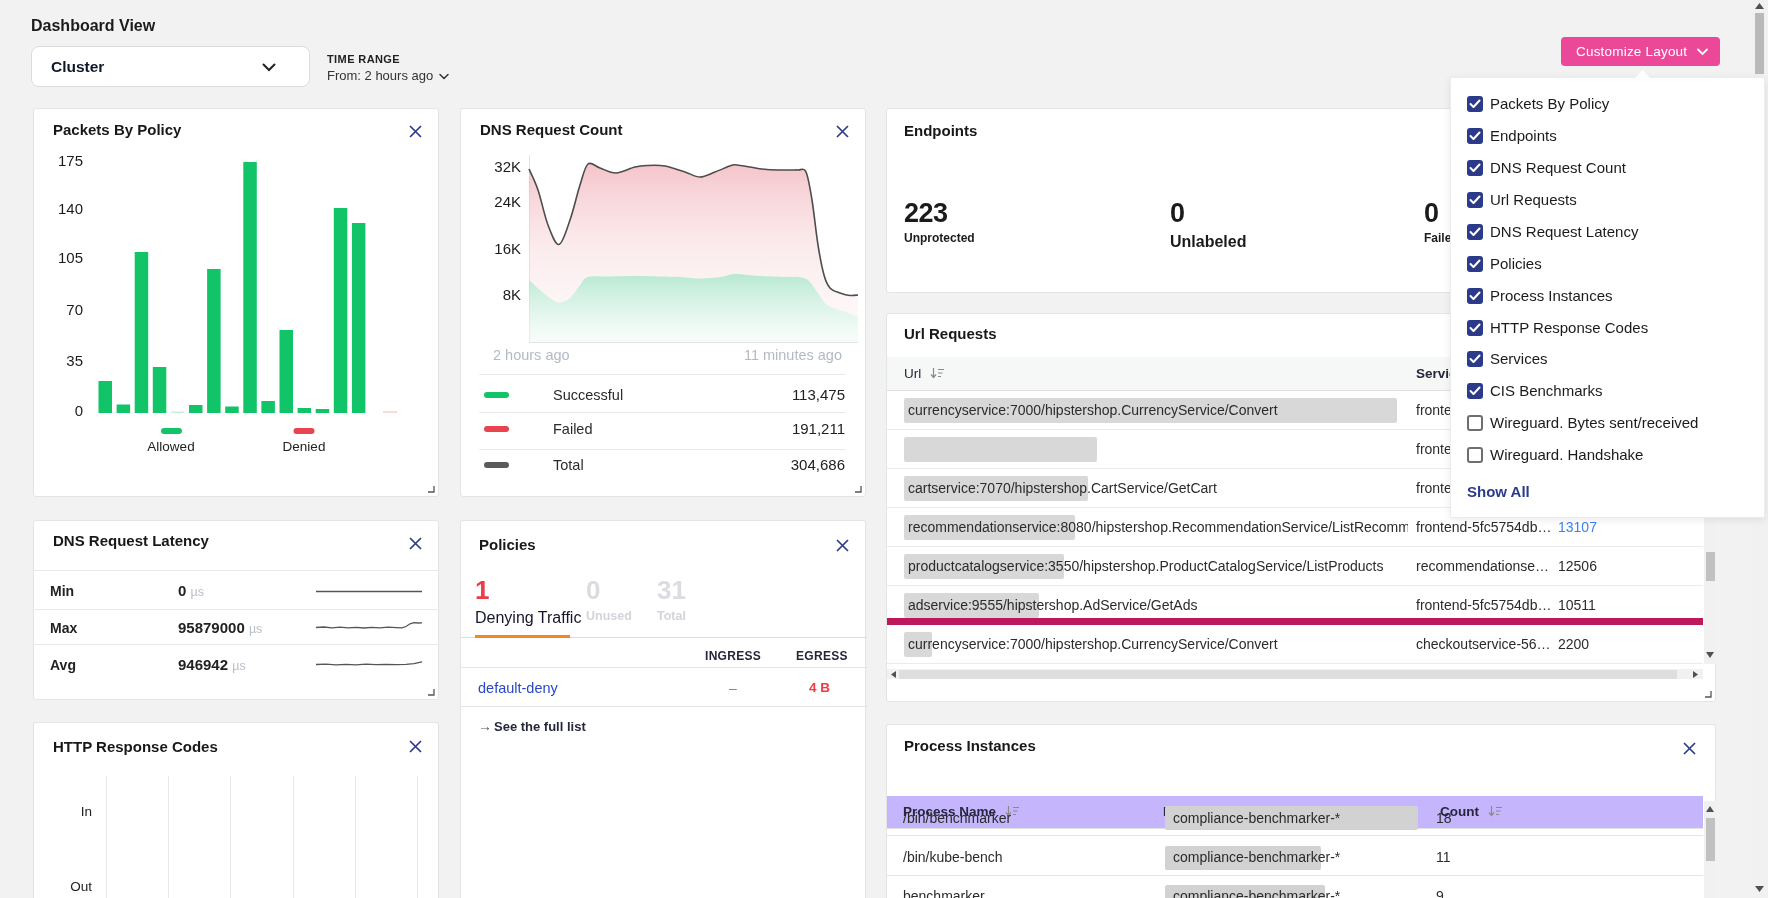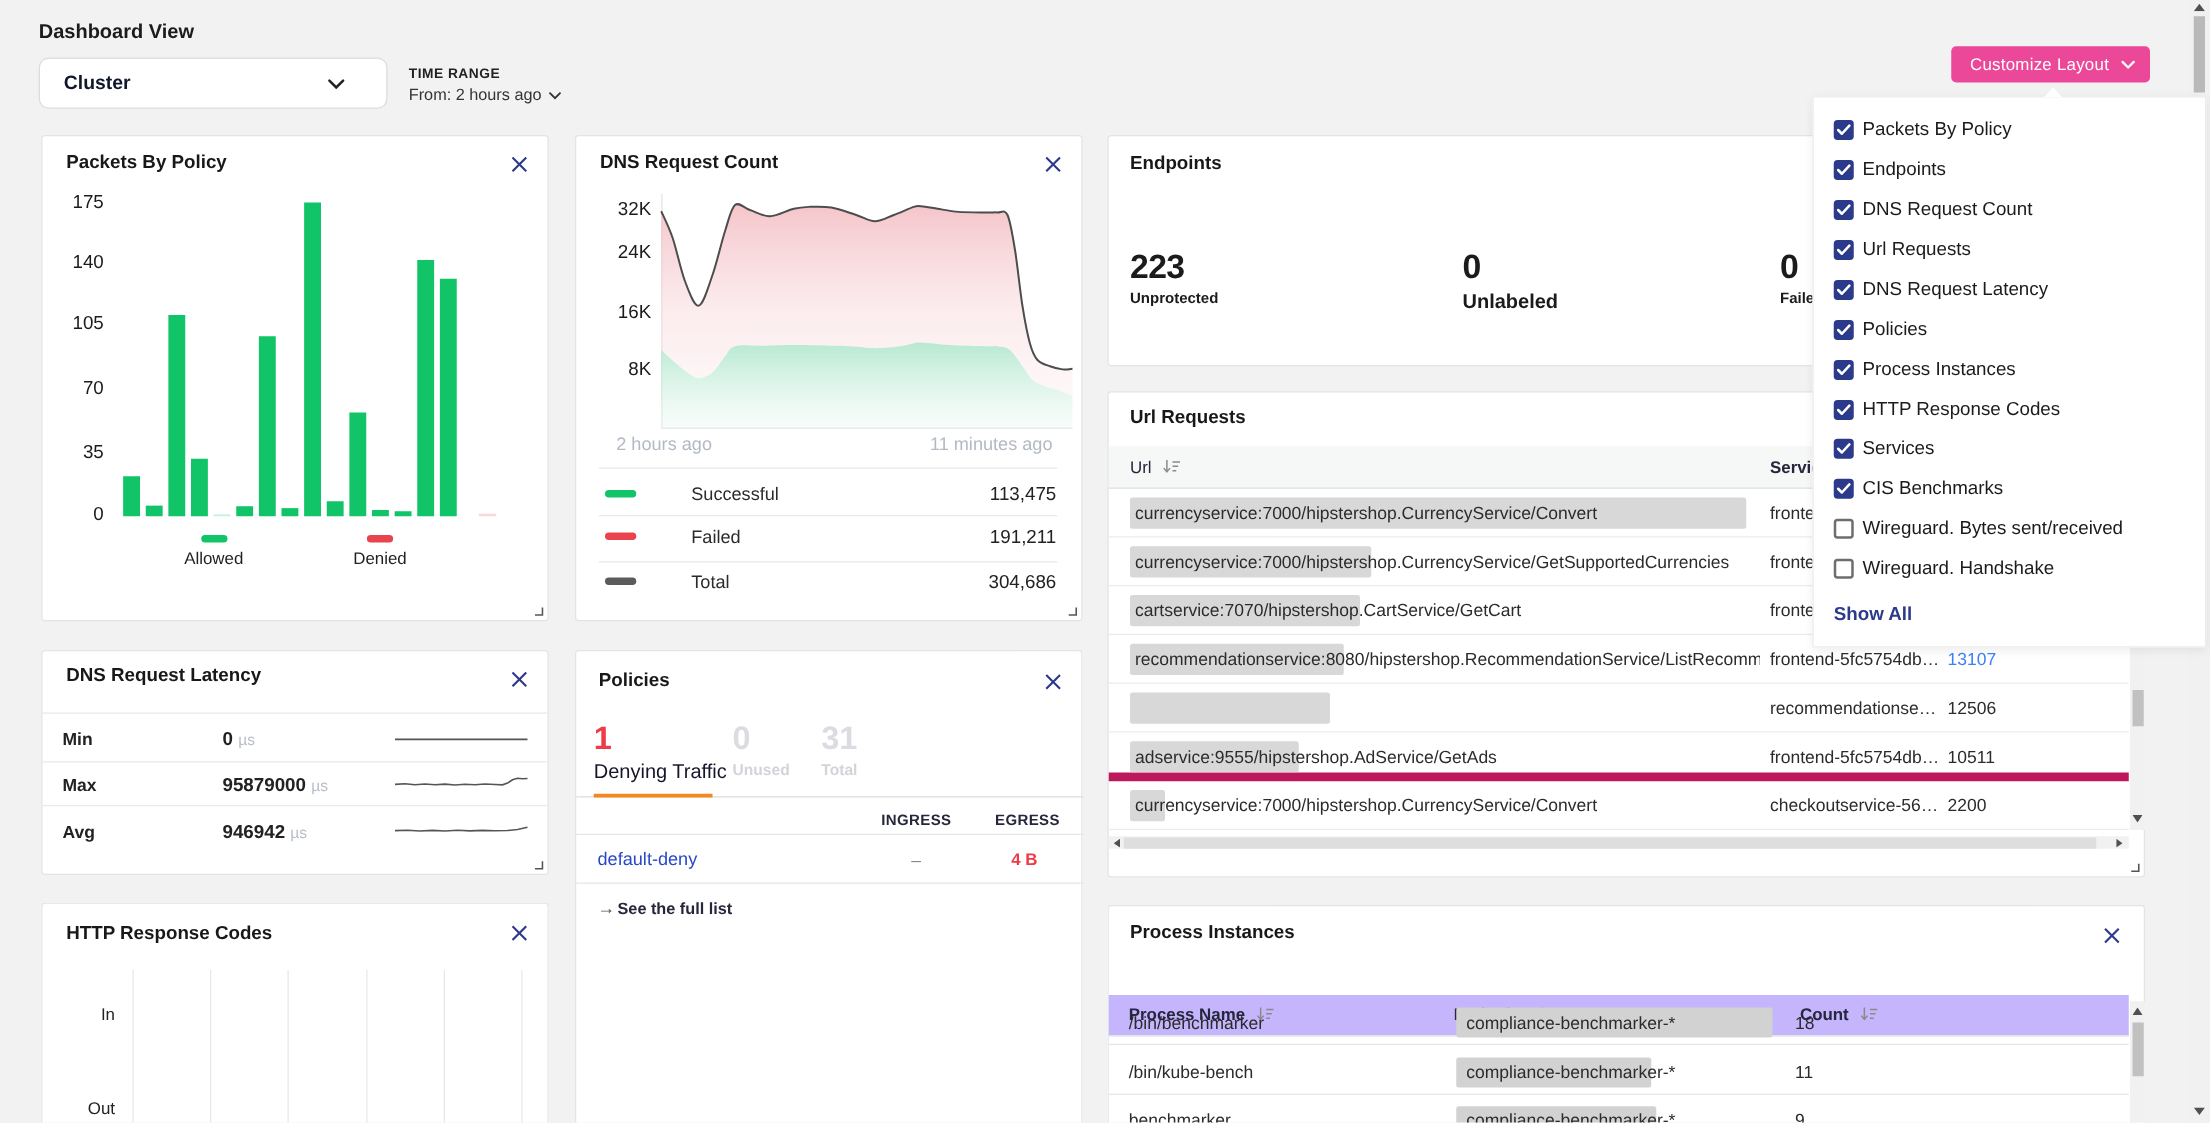--- a/index.html
+++ b/index.html
@@ -145,38 +145,38 @@
         </svg></span>
   </div>
   <div class="abs" style="left:0;top:77px;width:816px;height:39px;border-bottom:1px solid #ebebeb;overflow:hidden;">
     <div class="abs" style="left:17px;top:7px;width:493px;height:25px;background:#d8d8d8;border-radius:2px;"></div>
     <div class="abs" style="left:21px;top:11px;font-size:14px;color:#2b2b2b;white-space:nowrap;max-width:500px;overflow:hidden;">currencyservice:7000/hipstershop.CurrencyService/Convert</div>
     <div class="abs" style="left:529px;top:11px;font-size:14px;color:#2b2b2b;white-space:nowrap;">frontend-5fc5754db…</div>
     <div class="abs" style="left:671px;top:11px;font-size:14px;color:#2b2b2b;"></div>
   </div>
   <div class="abs" style="left:0;top:116px;width:816px;height:39px;border-bottom:1px solid #ebebeb;overflow:hidden;">
     <div class="abs" style="left:17px;top:7px;width:193px;height:25px;background:#d8d8d8;border-radius:2px;"></div>
-    <div class="abs" style="left:21px;top:11px;font-size:14px;color:#2b2b2b;white-space:nowrap;max-width:500px;overflow:hidden;">currencyservice:7000/hipstershop.CurrencyService/GetSupportedCurrencies</div>
     <div class="abs" style="left:529px;top:11px;font-size:14px;color:#2b2b2b;white-space:nowrap;">frontend-5fc5754db…</div>
     <div class="abs" style="left:671px;top:11px;font-size:14px;color:#2b2b2b;"></div>
   </div>
   <div class="abs" style="left:0;top:155px;width:816px;height:39px;border-bottom:1px solid #ebebeb;overflow:hidden;">
     <div class="abs" style="left:17px;top:7px;width:184px;height:25px;background:#d8d8d8;border-radius:2px;"></div>
     <div class="abs" style="left:21px;top:11px;font-size:14px;color:#2b2b2b;white-space:nowrap;max-width:500px;overflow:hidden;">cartservice:7070/hipstershop.CartService/GetCart</div>
     <div class="abs" style="left:529px;top:11px;font-size:14px;color:#2b2b2b;white-space:nowrap;">frontend-5fc5754db…</div>
     <div class="abs" style="left:671px;top:11px;font-size:14px;color:#2b2b2b;"></div>
   </div>
   <div class="abs" style="left:0;top:194px;width:816px;height:39px;border-bottom:1px solid #ebebeb;overflow:hidden;">
     <div class="abs" style="left:17px;top:7px;width:171px;height:25px;background:#d8d8d8;border-radius:2px;"></div>
     <div class="abs" style="left:21px;top:11px;font-size:14px;color:#2b2b2b;white-space:nowrap;max-width:500px;overflow:hidden;">recommendationservice:8080/hipstershop.RecommendationService/ListRecommendations</div>
     <div class="abs" style="left:529px;top:11px;font-size:14px;color:#2b2b2b;white-space:nowrap;">frontend-5fc5754db…</div>
     <div class="abs" style="left:671px;top:11px;font-size:14px;color:#3b82f6;">13107</div>
   </div>
   <div class="abs" style="left:0;top:233px;width:816px;height:39px;border-bottom:1px solid #ebebeb;overflow:hidden;">
     <div class="abs" style="left:17px;top:7px;width:160px;height:25px;background:#d8d8d8;border-radius:2px;"></div>
+    <div class="abs" style="left:21px;top:11px;font-size:14px;color:#2b2b2b;white-space:nowrap;max-width:500px;overflow:hidden;">productcatalogservice:3550/hipstershop.ProductCatalogService/ListProducts</div>
     <div class="abs" style="left:529px;top:11px;font-size:14px;color:#2b2b2b;white-space:nowrap;">recommendationse…</div>
     <div class="abs" style="left:671px;top:11px;font-size:14px;color:#2b2b2b;">12506</div>
   </div>
   <div class="abs" style="left:0;top:272px;width:816px;height:39px;border-bottom:7px solid #be185d;overflow:hidden;text-align:right;">
     <div class="abs" style="left:17px;top:7px;width:135px;height:25px;background:#d8d8d8;border-radius:2px;"></div>
     <div class="abs" style="left:21px;top:11px;font-size:14px;color:#2b2b2b;white-space:nowrap;max-width:500px;overflow:hidden;">adservice:9555/hipstershop.AdService/GetAds</div>
     <div class="abs" style="left:529px;top:11px;font-size:14px;color:#2b2b2b;white-space:nowrap;">frontend-5fc5754db…</div>
     <div class="abs" style="left:671px;top:11px;font-size:14px;color:#2b2b2b;">10511</div>
   </div>
   <div class="abs" style="left:0;top:311px;width:816px;height:39px;border-bottom:1px solid #ebebeb;overflow:hidden;">

